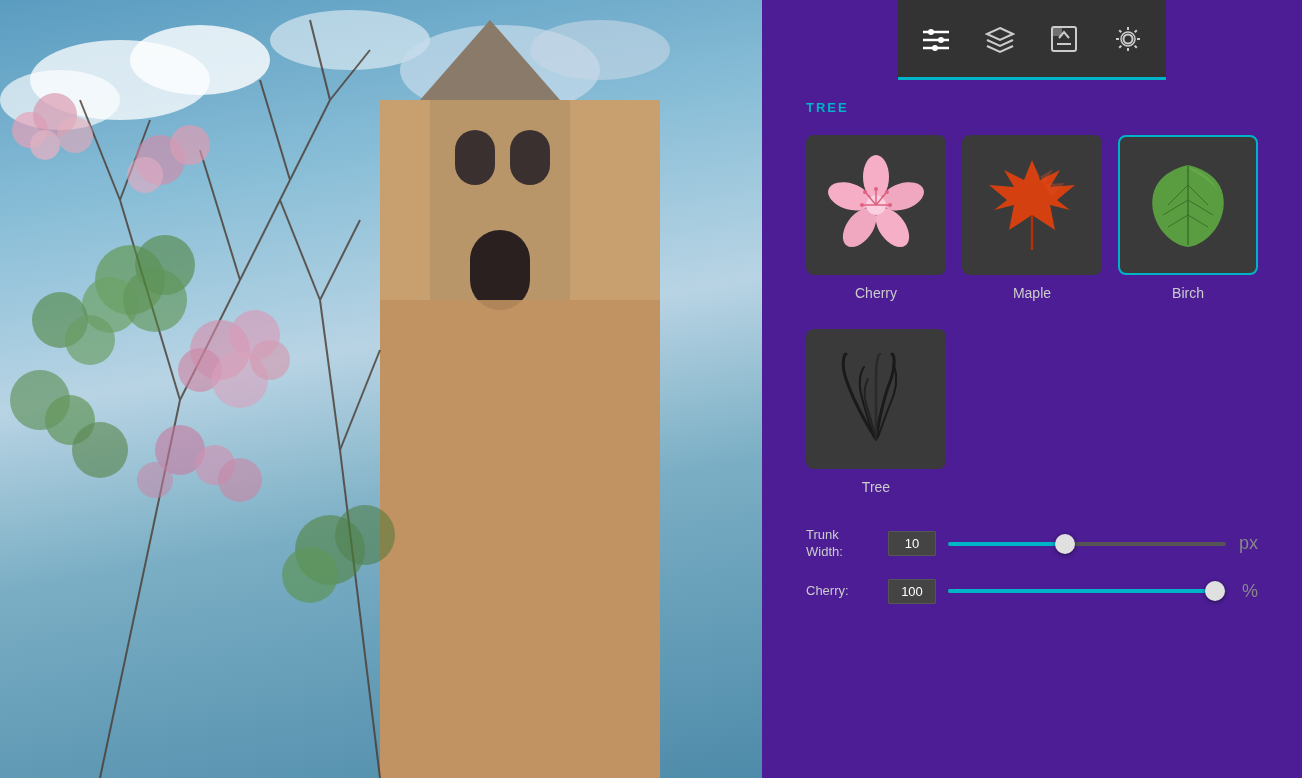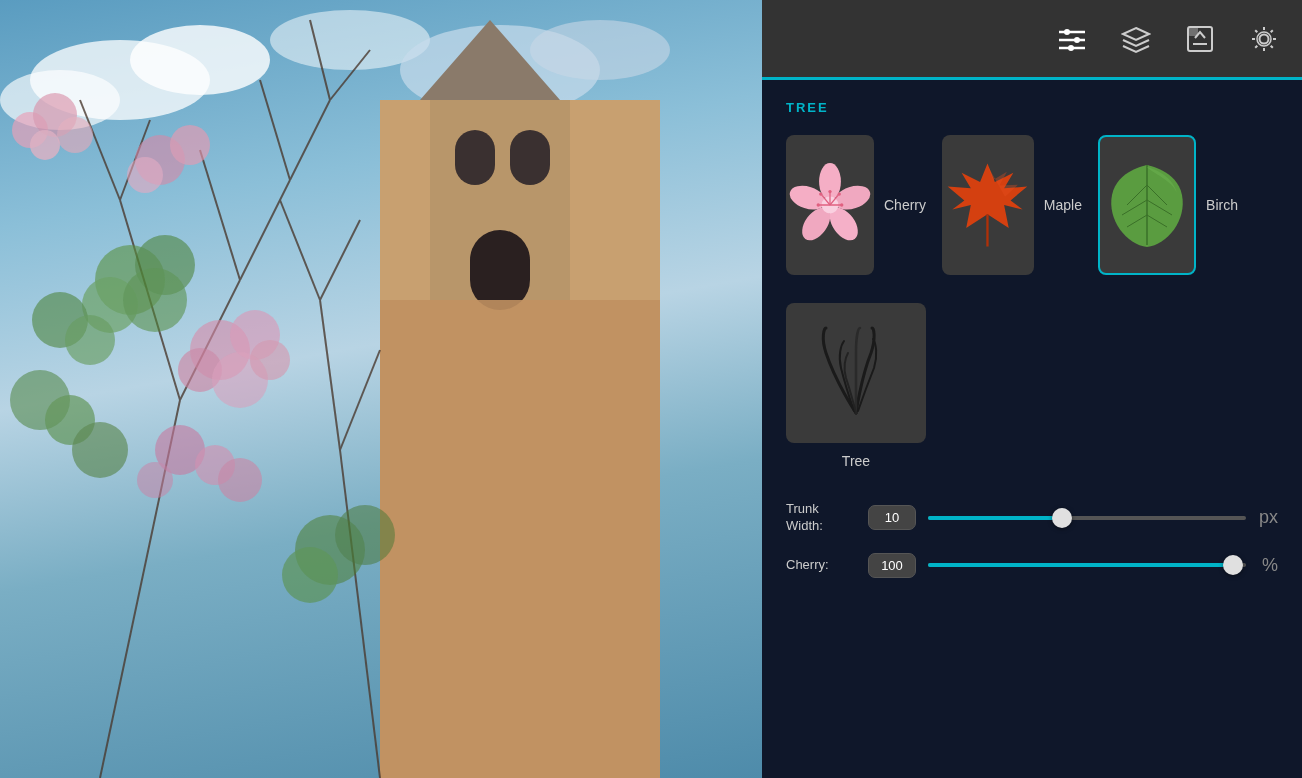--- a/index.html
+++ b/index.html
@@ -9,23 +9,24 @@
       display: flex;
       font-family: Arial, sans-serif;
       background: #2a2a2a;
       overflow: hidden;
     }
 
     
     .right-panel {
       width: 540px;
       height: 778px;
-      background: #0f172a;
+      background: #4c1d95;
       display: flex;
       flex-direction: column;
+      align-items: center;
     }
 
     
     .toolbar {
       height: 80px;
       background: #333;
       display: flex;
       align-items: center;
       justify-content: flex-end;
       padding: 0 20px;
@@ -85,20 +86,21 @@
     
     .tree-type-grid {
       display: flex;
       gap: 16px;
       margin-bottom: 28px;
       flex-wrap: wrap;
     }
 
     .tree-type-item {
       display: flex;
+      flex-direction: column;
       align-items: center;
       gap: 10px;
       cursor: pointer;
       width: 140px;
     }
 
     .tree-type-icon-wrapper {
       width: 140px;
       height: 140px;
       border-radius: 8px;
@@ -177,21 +179,21 @@
     }
 
     .slider-value-box {
       background: #444;
       border: 1px solid #555;
       color: #fff;
       font-size: 13px;
       width: 48px;
       text-align: center;
       padding: 4px 6px;
-      border-radius: 7px;
+      border-radius: 1px;
     }
 
     .slider-track {
       flex: 1;
       height: 4px;
       background: #555;
       border-radius: 2px;
       position: relative;
     }
 

